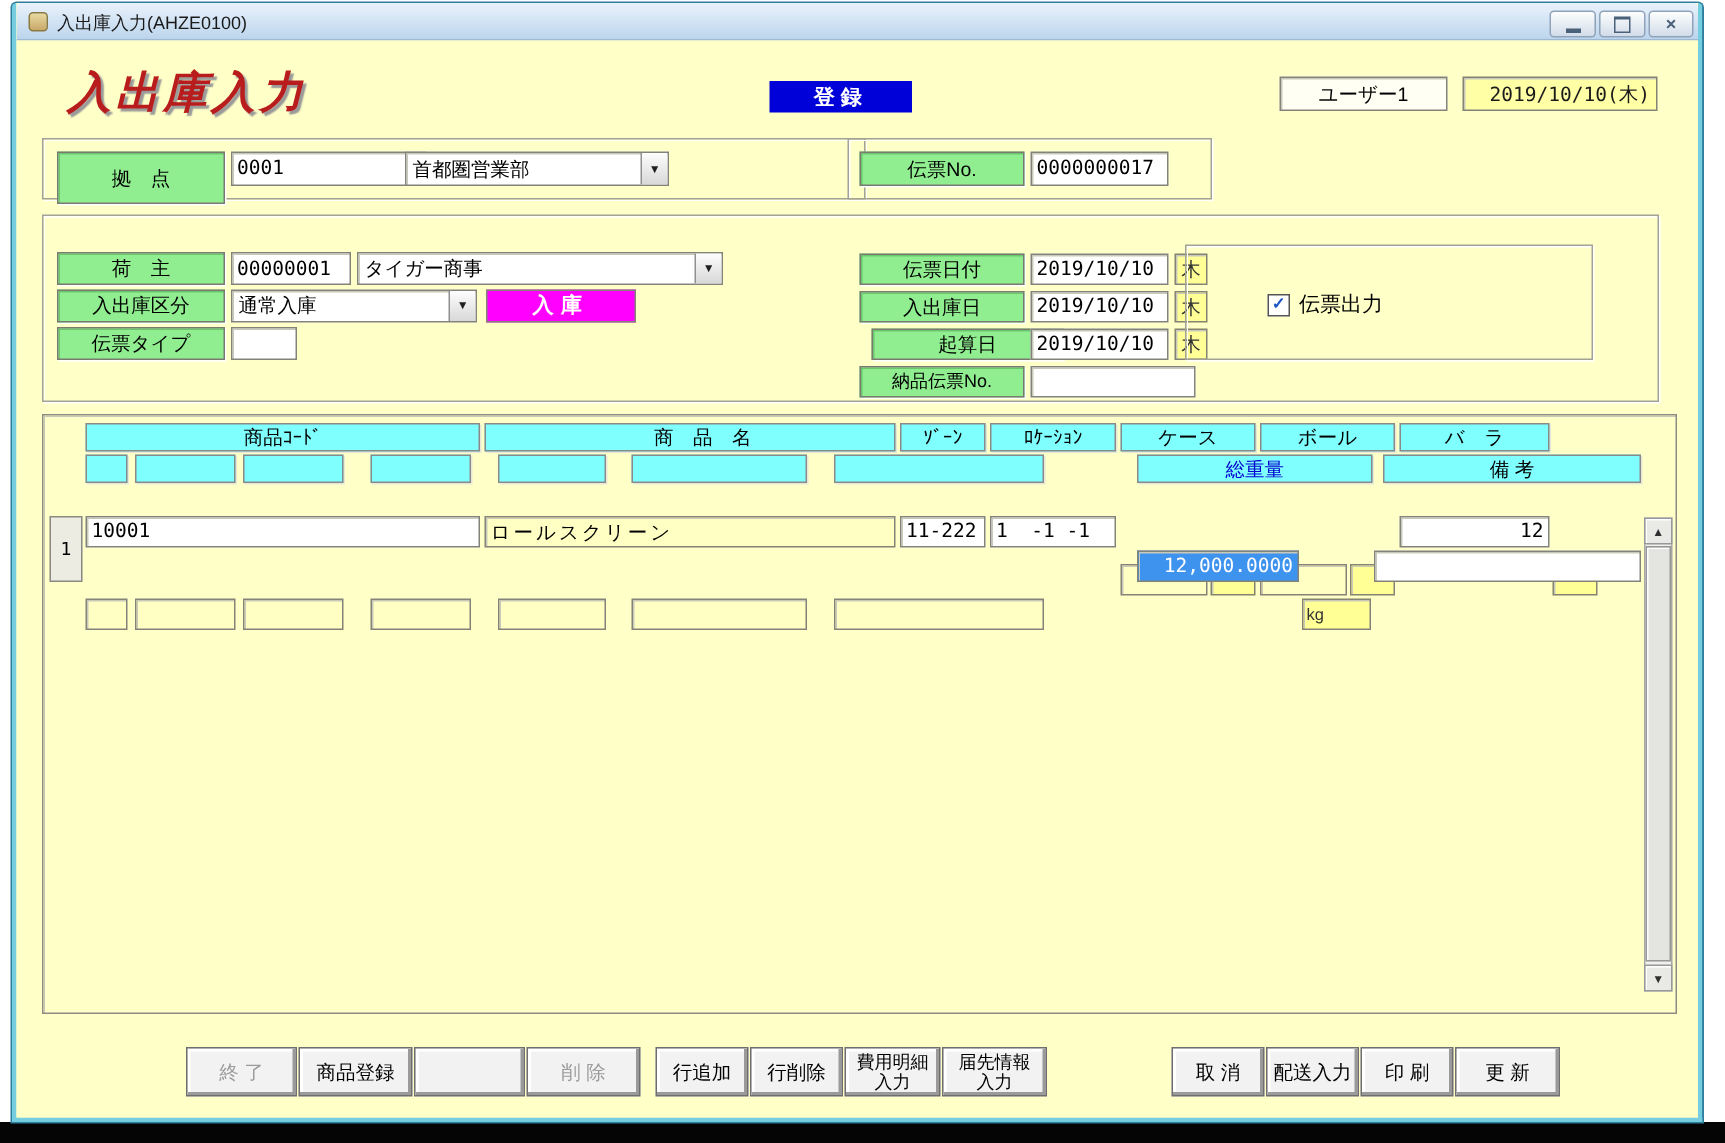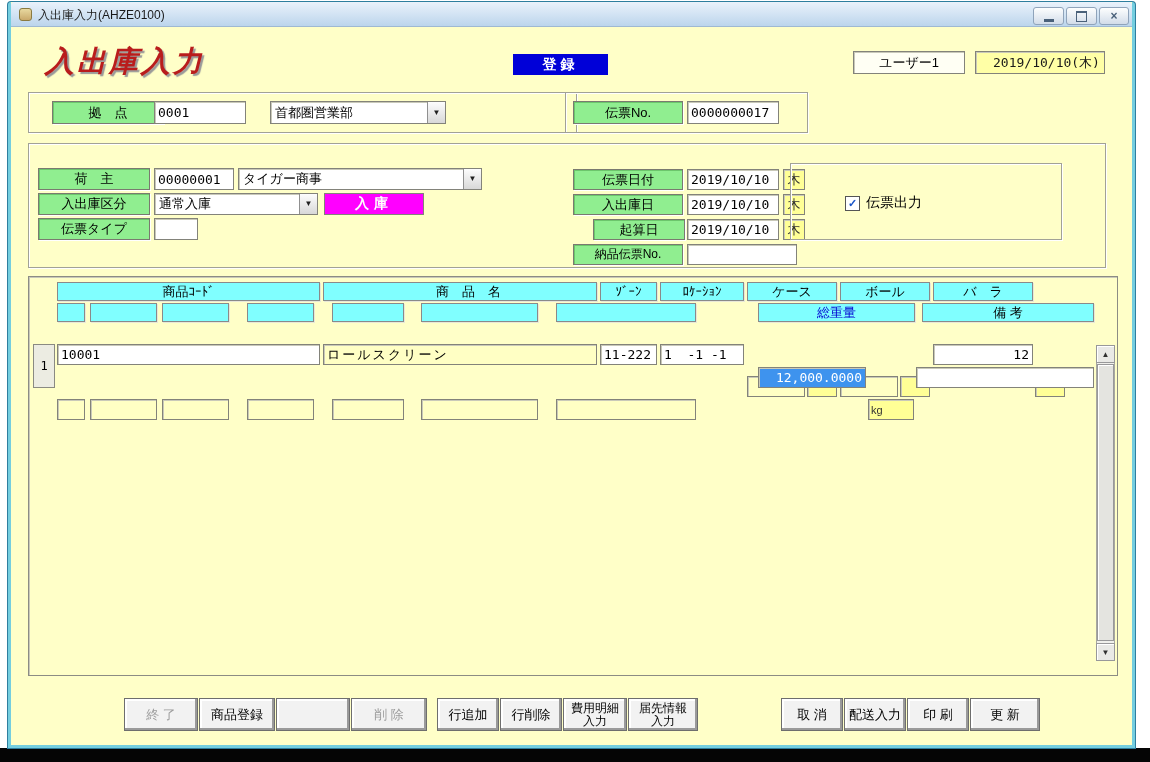--- a/index.html
+++ b/index.html
@@ -72,22 +72,22 @@
   <div class="abs winbtn" style="left:1099px;top:7px;width:30px;height:18px;">
     <span>×</span>
   </div>
 
   <div class="abs page-title" style="left:45px;top:42px;">入出庫入力</div>
   <div class="abs badge" style="left:513px;top:54px;width:95px;height:21px;background:#0000D8;font-size:14px;letter-spacing:4px;">登録</div>
   <div class="abs field" style="left:853px;top:51px;width:112px;height:23px;background:#FFFFF4;justify-content:center;">ユーザー1</div>
   <div class="abs field mono" style="left:975px;top:51px;width:130px;height:23px;background:#FFFFA6;justify-content:center;color:#1a1a1a;padding-left:16px;">2019/10/10(木)</div>
 
   <div class="abs groupbox" style="left:28px;top:92px;width:549px;height:41px;"></div>
-  <div class="abs greenlbl" style="left:52px;top:101px;width:112px;height:23px;">拠　点</div>
-  <div class="abs field mono" style="left:154px;top:101px;width:92px;height:23px;">0001</div>
+  <div class="abs greenlbl" style="left:38px;top:101px;width:112px;height:35px;">拠　点</div>
+  <div class="abs field mono" style="left:154px;top:101px;width:130px;height:23px;">0001</div>
   <div class="abs field combo" style="left:270px;top:101px;width:176px;height:23px;">
     <span class="combo-text">首都圏営業部</span>
     <span class="combo-btn"><span class="combo-arrow">▼</span></span>
   </div>
 
   <div class="abs groupbox" style="left:565px;top:92px;width:243px;height:41px;"></div>
   <div class="abs greenlbl" style="left:573px;top:101px;width:110px;height:23px;">伝票No.</div>
   <div class="abs field mono" style="left:687px;top:101px;width:92px;height:23px;">0000000017</div>
 
   <div class="abs groupbox" style="left:28px;top:143px;width:1078px;height:125px;"></div>
@@ -110,21 +110,21 @@
   <div class="abs field mono" style="left:154px;top:218px;width:44px;height:22px;"></div>
 
   <div class="abs greenlbl" style="left:573px;top:169px;width:110px;height:21px;">伝票日付</div>
   <div class="abs field mono" style="left:687px;top:169px;width:92px;height:21px;">2019/10/10</div>
   <div class="abs field" style="left:783px;top:169px;width:22px;height:21px;background:#FFFF96;justify-content:center;color:#333;">木</div>
 
   <div class="abs greenlbl" style="left:573px;top:194px;width:110px;height:21px;">入出庫日</div>
   <div class="abs field mono" style="left:687px;top:194px;width:92px;height:21px;">2019/10/10</div>
   <div class="abs field" style="left:783px;top:194px;width:22px;height:21px;background:#FFFF96;justify-content:center;color:#333;">木</div>
 
-  <div class="abs greenlbl" style="left:593px;top:219px;width:92px;height:21px;">起算日</div>
+  <div class="abs greenlbl" style="left:581px;top:219px;width:128px;height:21px;">起算日</div>
   <div class="abs field mono" style="left:687px;top:219px;width:92px;height:21px;">2019/10/10</div>
   <div class="abs field" style="left:783px;top:219px;width:22px;height:21px;background:#FFFF96;justify-content:center;color:#333;">木</div>
 
   <div class="abs greenlbl" style="left:573px;top:244px;width:110px;height:21px;font-size:12px;">納品伝票No.</div>
   <div class="abs field mono" style="left:687px;top:244px;width:110px;height:21px;"></div>
 
   <div class="abs groupbox" style="left:790px;top:163px;width:272px;height:77px;"></div>
   <div class="abs" style="left:845px;top:194px;display:flex;align-items:center;gap:6px;">
     <span class="checkbox-box">
         <span>✓</span>

